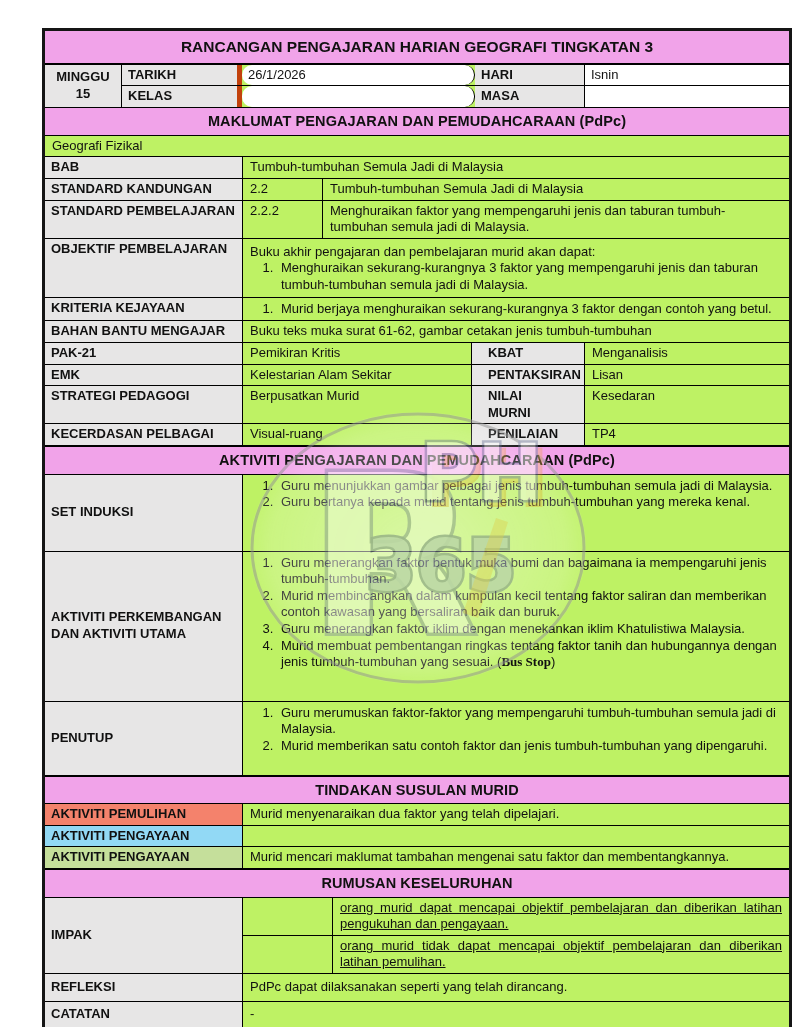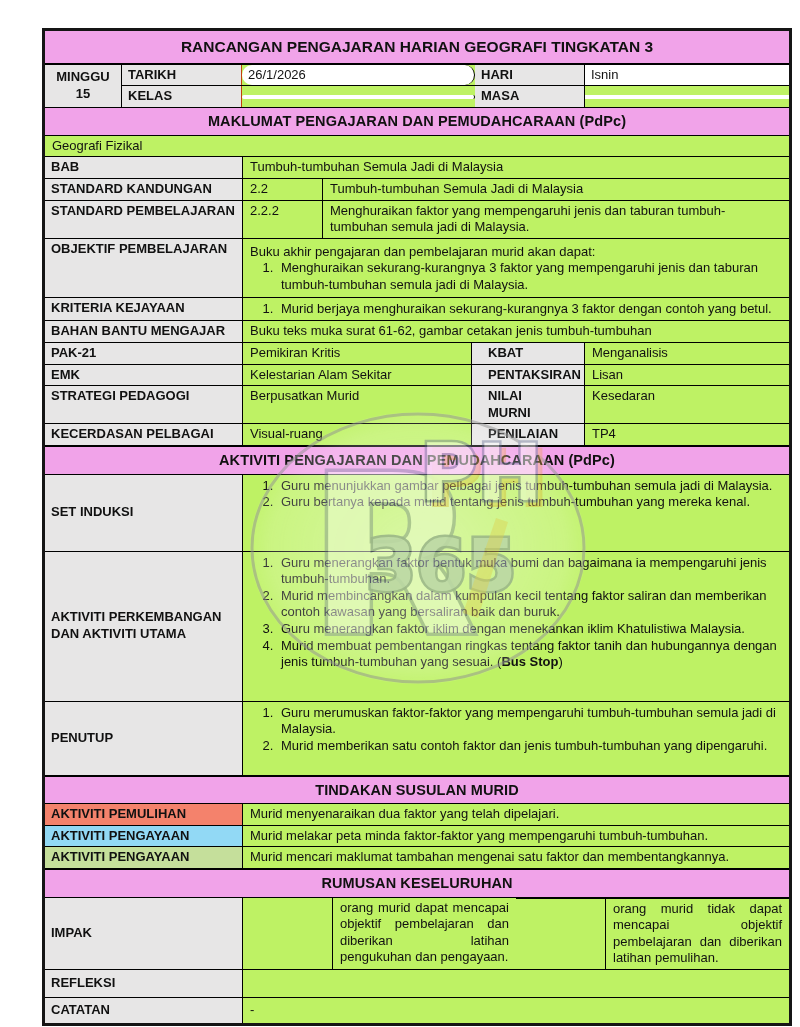--- a/index.html
+++ b/index.html
@@ -33,42 +33,42 @@
   }
   
   .info{display:flex;border-bottom:1px solid #000;}
   .minggu-cell{
     width:77px;background:#E7E6E6;border-right:1px solid #000;
     display:flex;flex-direction:column;align-items:center;justify-content:center;
     font-weight:bold;box-sizing:border-box;
   }
   .info-rows{flex:1;display:flex;flex-direction:column;}
   .info-row{display:flex;flex:1;}
-  .info-row + .info-row{border-top:1px solid #000;align-items:center;}
-  .c-ib{width:120px;background:#E7E6E6;font-weight:bold;border-right:1px solid #c2410c;padding:2px 6px;box-sizing:border-box;}
+  .info-row + .info-row{border-top:1px solid #000;}
+  .c-ib{width:120px;background:#E7E6E6;font-weight:bold;border-right:5px solid #c2410c;padding:2px 6px;box-sizing:border-box;}
   .c-iv{width:233px;border-right:1px solid #000;padding:2px 6px;box-sizing:border-box;background:#fff;border-radius:10px;}
   .c-ih{width:110px;background:#E7E6E6;font-weight:bold;border-right:1px solid #000;padding:2px 6px;box-sizing:border-box;}
   .c-iv2{flex:1;padding:2px 6px;box-sizing:border-box;background:#fff;}
   
   .c-label{width:198px;background:#E7E6E6;font-weight:bold;border-right:1px solid #000;padding:2px 4px 2px 6px;box-sizing:border-box;}
   .c-value{flex:1;padding:2px 7px;box-sizing:border-box;}
   .c-code{width:80px;border-right:1px solid #000;padding:2px 7px;box-sizing:border-box;}
   .c-label2{width:113px;background:#E7E6E6;font-weight:bold;border-right:1px solid #000;padding:2px 16px;box-sizing:border-box;}
   
   .bg-salmon{background:#F4826C;}
   .bg-blue{background:#92D9F5;}
   .bg-green{background:#C5DF9B;}
   
   ol{margin:0 0 0 0;padding:0 4px 0 34px;}
   ol li{padding-left:4px;margin:0;}
   .cell-list{flex:1;padding:3px 6px 3px 0;box-sizing:border-box;}
   .intro-line{padding:2px 7px 0 7px;}
-  .bold{font-weight:bold;}
-  
-  .impak-right{flex:1;display:flex;flex-direction:row;}
+  .bold{font-weight:bold;font-family:Liberation Serif, serif;}
+  
+  .impak-right{flex:1;display:flex;flex-direction:column;text-decoration:underline;}
   .impak-sub{display:flex;flex:1;}
   .impak-sub + .impak-sub{border-top:1px solid #000;}
   .count-cell{width:90px;border-right:1px solid #000;box-sizing:border-box;}
   .impak-text{flex:1;padding:2px 7px;text-align:justify;box-sizing:border-box;}
   .tall{min-height:70px;}
   
   .watermark{
     position:absolute;left:238px;top:398px;width:360px;height:300px;
     opacity:.55;pointer-events:none;z-index:5;
   }
@@ -211,21 +211,20 @@
   </div>
 
   <div class="section-header">TINDAKAN SUSULAN MURID</div>
 
   <div class="row first">
     <div class="c-label bg-salmon">AKTIVITI PEMULIHAN</div>
     <div class="c-value">Murid menyenaraikan dua faktor yang telah dipelajari.</div>
   </div>
   <div class="row">
     <div class="c-label bg-blue">AKTIVITI PENGAYAAN</div>
-    <div class="c-value">Murid melakar peta minda faktor-faktor yang mempengaruhi tumbuh-tumbuhan.</div>
   </div>
   <div class="row">
     <div class="c-label bg-green">AKTIVITI PENGAYAAN</div>
     <div class="c-value">Murid mencari maklumat tambahan mengenai satu faktor dan membentangkannya.</div>
   </div>
 
   <div class="section-header">RUMUSAN KESELURUHAN</div>
 
   <div class="row first tall">
     <div class="c-label" style="display:flex;align-items:center;">IMPAK</div>
@@ -236,20 +235,21 @@
       </div>
       <div class="impak-sub">
         <div class="count-cell"></div>
         <div class="impak-text">orang murid tidak dapat mencapai objektif pembelajaran dan diberikan latihan pemulihan.</div>
       </div>
     </div>
   </div>
 
   <div class="row" style="min-height:28px;justify-content:space-between;">
     <div class="c-label" style="display:flex;align-items:center;">REFLEKSI</div>
+    <div class="c-value" style="display:flex;align-items:center;">PdPc dapat dilaksanakan seperti yang telah dirancang.</div>
   </div>
 
   <div class="row" style="min-height:26px;">
     <div class="c-label" style="display:flex;align-items:center;">CATATAN</div>
     <div class="c-value" style="display:flex;align-items:center;">-</div>
   </div>
 
 </div>
 
 <div class="watermark">

